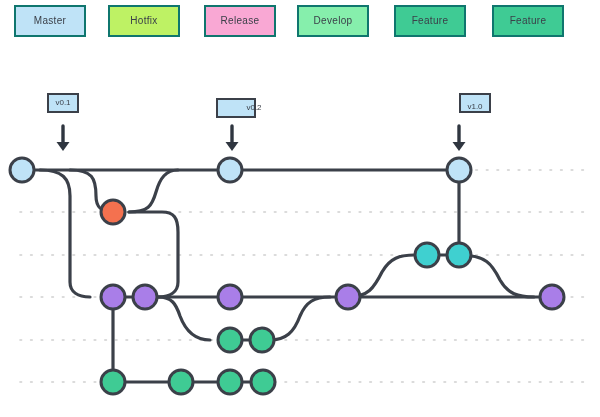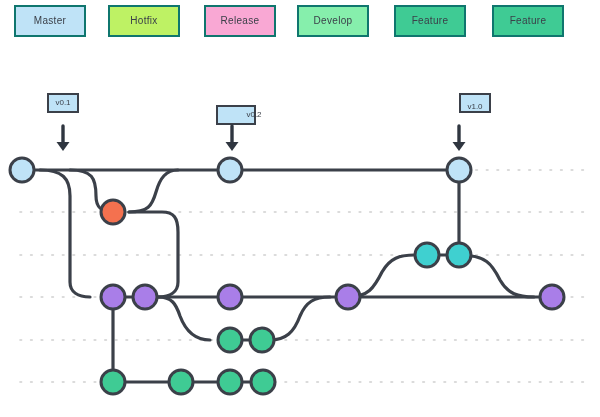--- a/index.html
+++ b/index.html
@@ -76,21 +76,21 @@
       </div>
       <div class="legend-item" style="left: 492px; top: 5px; background: rgb(63, 203, 148);">
         <span class="legend-label">Feature</span>
       </div>
     </div>
 
   <div id="tag-layer">
       <div class="tag" style="left: 47px; top: 93px;">
         <span class="tag-label">v0.1</span>
       </div>
-      <div class="tag" style="left: 216px; top: 105px; padding-left: 36px;">
+      <div class="tag" style="left: 216px; top: 98px; padding-left: 36px;">
         <span class="tag-label">v0.2</span>
       </div>
       <div class="tag" style="left: 459px; top: 93px; align-items: flex-end;">
         <span class="tag-label">v1.0</span>
       </div>
     </div>
 
   <svg class="graph" viewBox="0 0 600 417">
     <g id="grid-layer">
         <line x1="20" y1="170" x2="590" y2="170" class="grid"></line>

